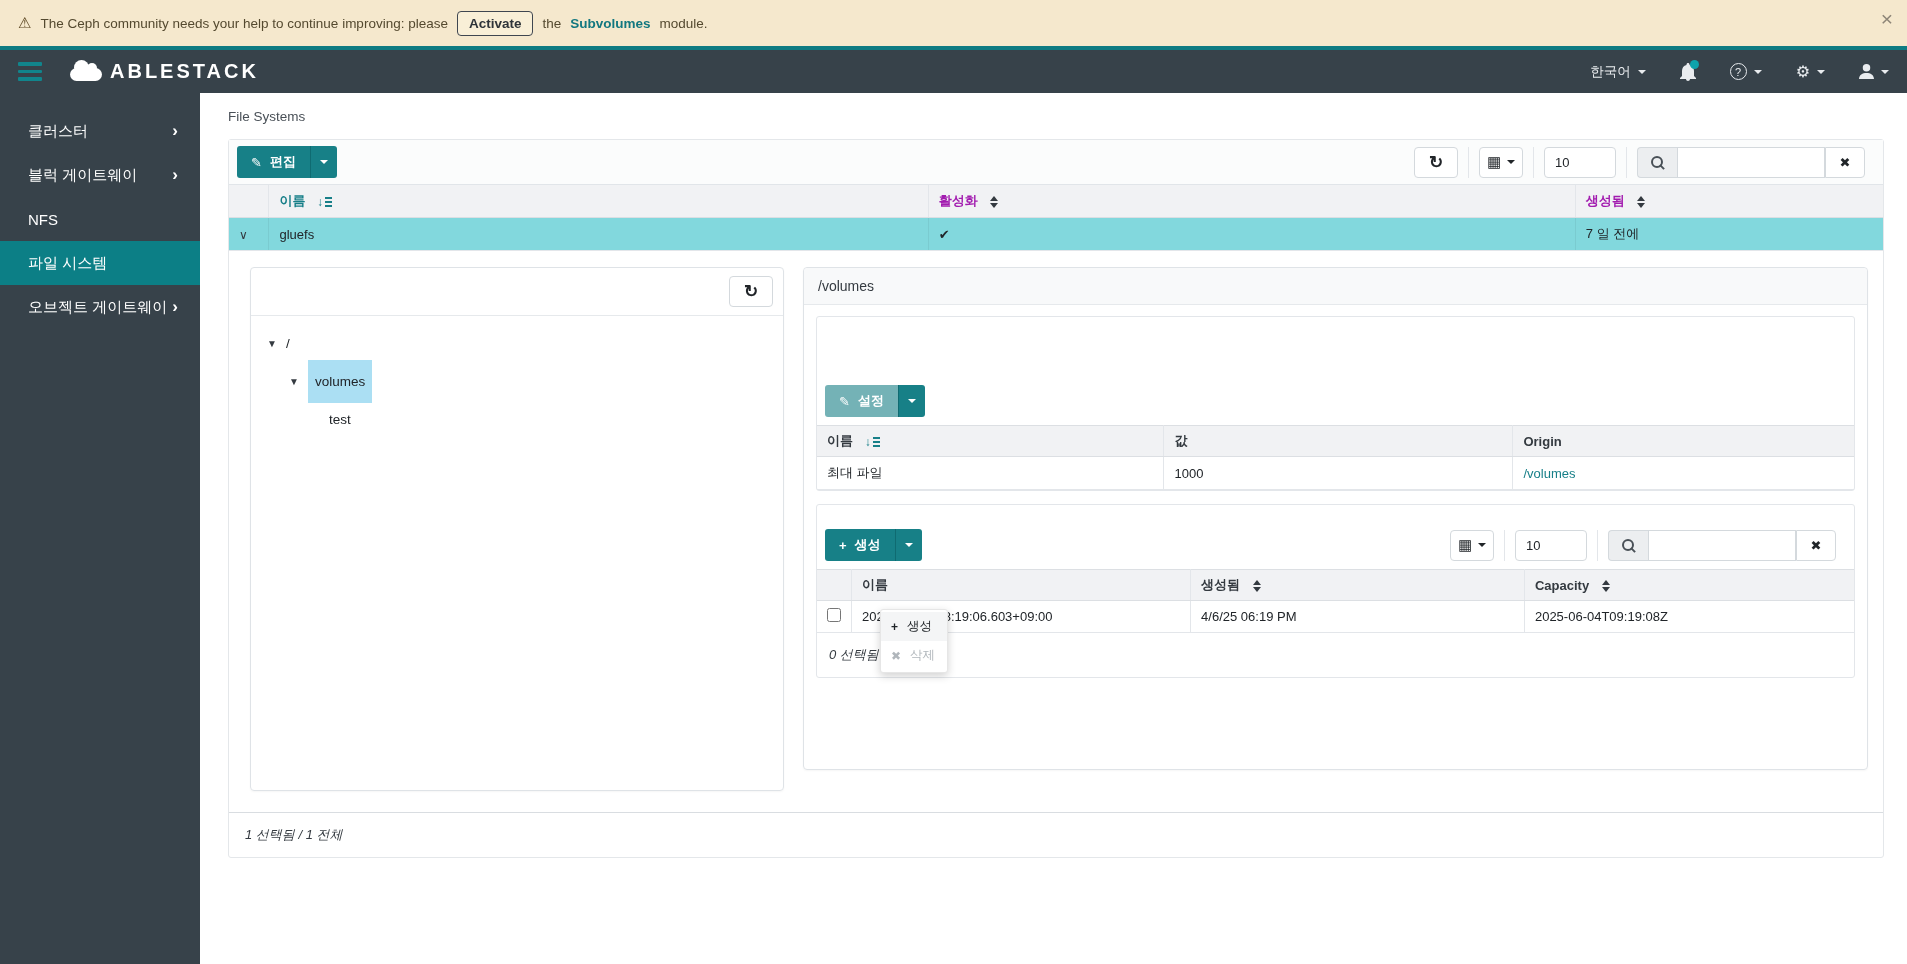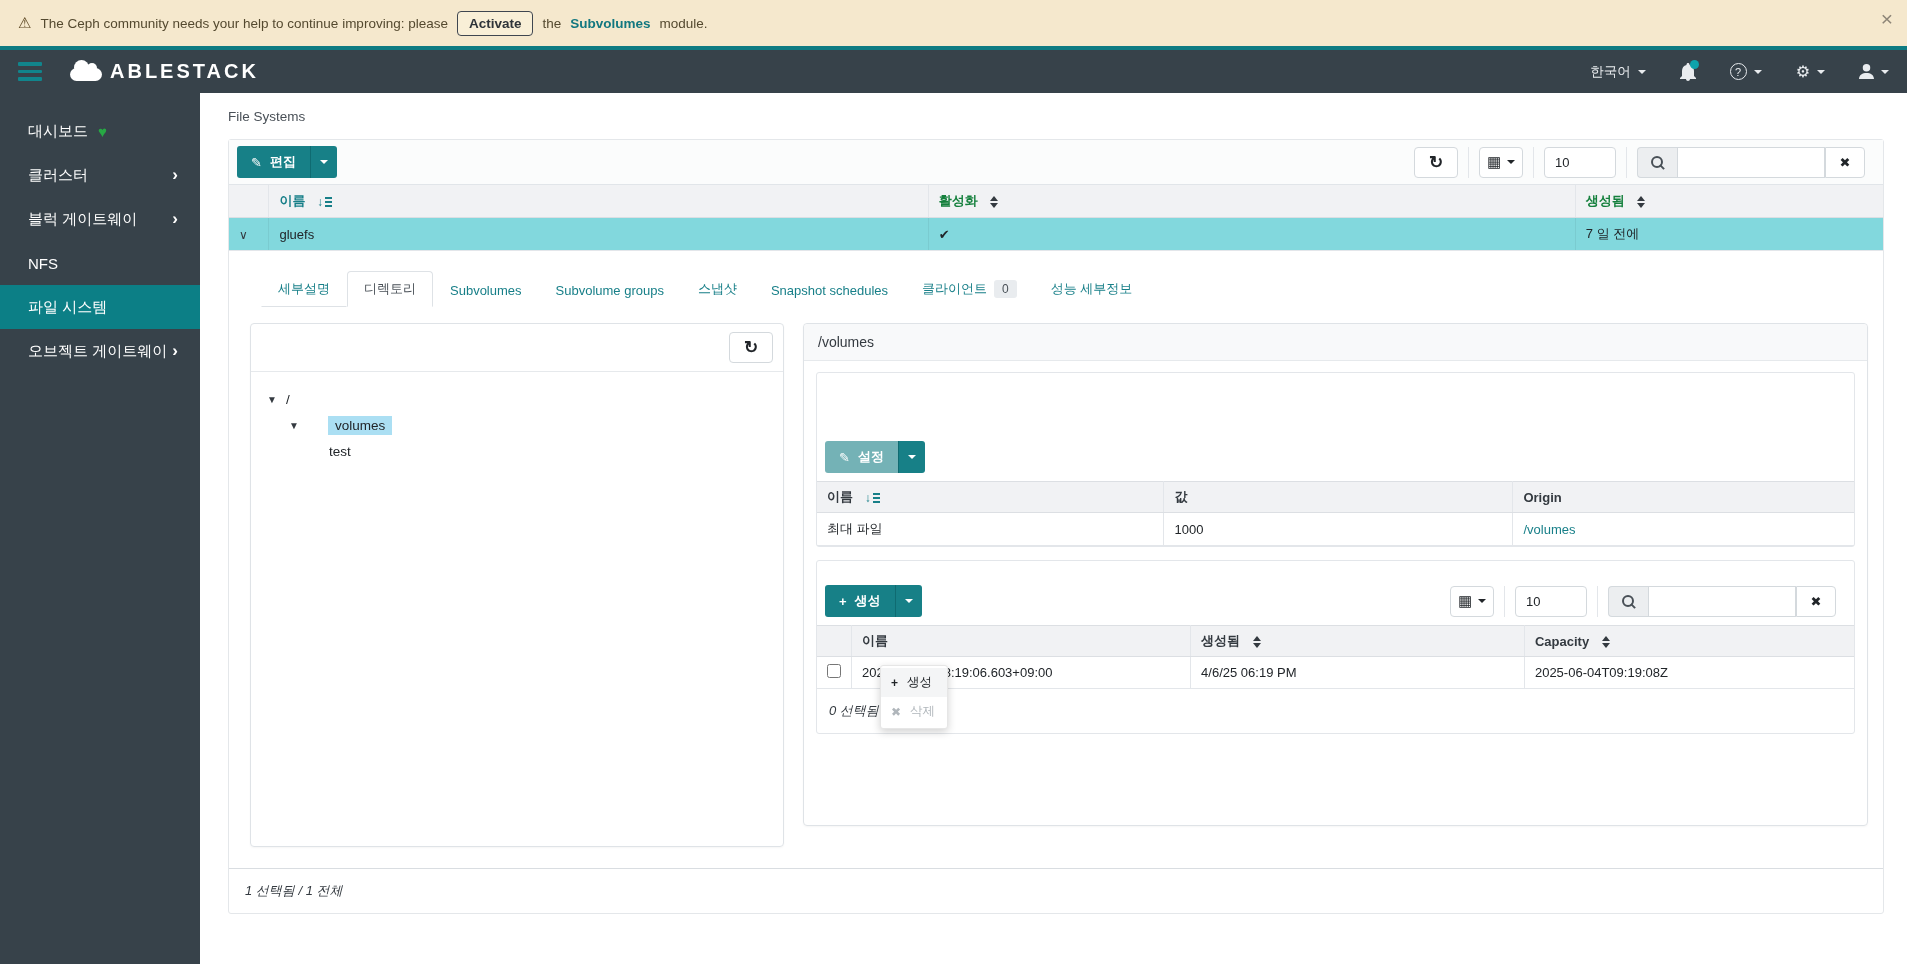--- a/index.html
+++ b/index.html
@@ -63,21 +63,21 @@
   .search-addon { width:40px; background:#eceef0; border:1px solid #d4d9dd; border-right:none; border-radius:4px 0 0 4px; display:flex; align-items:center; justify-content:center; }
   .mag { position:relative; width:13px; height:13px; display:inline-block; }
   .mag::before { content:""; position:absolute; width:8px; height:8px; border:2px solid #495057; border-radius:50%; left:0; top:0; }
   .mag::after { content:""; position:absolute; width:2px; height:6px; background:#495057; transform:rotate(-45deg); left:10px; top:8px; }
   .search-input { width:148px; border:1px solid #d4d9dd; padding:0 8px; font-size:13px; }
   .search-clear { width:40px; border:1px solid #d4d9dd; border-left:1px solid #d4d9dd; background:#fff; border-radius:0 4px 4px 0; display:flex; align-items:center; justify-content:center; font-size:13px; color:#212529; cursor:pointer; }
 
   
   table { border-collapse:collapse; font-size:13px; }
   .fs-table { width:100%; }
-  .fs-table th { background:#f1f2f4; font-weight:bold; text-align:left; padding:7px 10px; color:#15803d; border-bottom:1px solid #dcdfe3; border-right:1px solid #e3e6ea; }
+  .fs-table th { background:#f1f2f4; font-weight:bold; text-align:left; padding:7px 10px; color:#a21caf; border-bottom:1px solid #dcdfe3; border-right:1px solid #e3e6ea; }
   .fs-table th:last-child, .fs-table td:last-child { border-right:none; }
   .fs-table td { padding:7px 10px; border-bottom:1px solid #e3e6ea; border-right:1px solid rgba(0,0,0,0.06); }
   .fs-table tr.selected td { background:#82d8dd; }
   th.sorted { color:#177f88; }
   .sort-name-icon { display:inline-flex; align-items:center; gap:2px; margin-left:8px; vertical-align:middle; }
   .sort-name-icon .arr { color:#177f88; font-size:12px; font-weight:bold; }
   .sort-name-icon .bars { width:7px; height:10px; background:repeating-linear-gradient(to bottom,#177f88 0 2px,transparent 2px 4px); }
   .updown { display:inline-flex; flex-direction:column; gap:2px; margin-left:9px; vertical-align:middle; }
   .updown i { width:0; height:0; display:block; }
   .updown .up { border-left:4px solid transparent; border-right:4px solid transparent; border-bottom:5px solid #343a40; }
@@ -91,21 +91,21 @@
   .tab.active { color:#495057; border:1px solid #dee2e6; border-bottom-color:#fff; border-radius:4px 4px 0 0; background:#fff; }
   .tab-badge { background:#e9ecef; color:#495057; border-radius:3px; padding:2px 8px; font-size:12px; margin-left:7px; }
 
   
   .panels { display:flex; gap:19px; margin:16px 0 0 21px; align-items:flex-start; }
   .tree-card { width:534px; height:524px; border:1px solid #dfe3e7; border-radius:4px; box-shadow:0 1px 2px rgba(0,0,0,0.04); }
   .tree-toolbar { padding:8px 10px; display:flex; justify-content:flex-end; border-bottom:1px solid #e6e9ec; }
   .tree-body { padding:20px 16px; font-size:13.5px; }
   .tree-row { display:flex; align-items:center; gap:9px; margin-bottom:9px; cursor:pointer; }
   .tree-caret { font-size:10px; color:#343a40; }
-  .tree-label.sel { background:#abdff3; padding:2px 7px;margin-left:20px; }
+  .tree-label.sel { background:#abdff3; padding:14px 7px; }
   .detail-card { width:1065px; height:503px; border:1px solid #dfe3e7; border-radius:4px; box-shadow:0 1px 2px rgba(0,0,0,0.04); }
   .detail-header { background:#f8f9fa; padding:10px 14px; font-size:14px; color:#343a40; border-bottom:1px solid #e6e9ec; border-radius:4px 4px 0 0; }
   .detail-body { padding:11px 12px; }
 
   .inner-panel { border:1px solid #e3e6ea; border-radius:3px; position:relative; }
   .quota-panel { padding-top:68px; }
   .inner-btn-row { padding:0 0 8px 8px; display:flex; align-items:center; }
   .inner-table { width:100%; }
   .inner-table th { background:#f1f2f4; font-weight:bold; text-align:left; padding:6px 10px; color:#343a40; border-top:1px solid #dcdfe3; border-bottom:1px solid #dcdfe3; border-right:1px solid #e3e6ea; }
   .inner-table td { padding:7px 10px; border-bottom:1px solid #e3e6ea; border-right:1px solid #e3e6ea; height:30px; }
@@ -174,24 +174,20 @@
           <path d="M8 8a4 4 0 1 0 0-8 4 4 0 0 0 0 8zm0 1.5c-4.2 0-8 2.1-8 6.5h16c0-4.4-3.8-6.5-8-6.5z" fill="#e9ecef"></path>
         </svg>
       <span class="caret-down"></span>
     </div>
   </div>
 </div>
 
 <div class="app-body">
 
   <div class="sidebar">
-    <div class="side-item">
-      <span>대시보드</span>
-      <span class="health-heart">♥</span>
-    </div>
     <div class="side-item">
       <span>클러스터</span>
       <span class="chev">›</span>
     </div>
     <div class="side-item">
       <span>블럭 게이트웨이</span>
       <span class="chev">›</span>
     </div>
     <div class="side-item">
       <span>NFS</span>
@@ -283,32 +279,20 @@
         </tr>
         <tr class="selected">
           <td><span class="expander">∨</span></td>
           <td>gluefs</td>
           <td><span>✔</span></td>
           <td>7 일 전에</td>
         </tr>
       </tbody>
         </table>
 
-      <div class="tabs">
-        <div class="tab first">세부설명</div>
-        <div class="tab active">디렉토리</div>
-        <div class="tab">Subvolumes</div>
-        <div class="tab">Subvolume groups</div>
-        <div class="tab">스냅샷</div>
-        <div class="tab">Snapshot schedules</div>
-        <div class="tab">
-          <span>클라이언트</span><span class="tab-badge">0</span>
-        </div>
-        <div class="tab">성능 세부정보</div>
-      </div>
 
       <div class="panels">
 
         <div class="tree-card">
           <div class="tree-toolbar">
             <button class="icon-btn">
               <span class="refresh-glyph">↻</span>
             </button>
           </div>
           <div class="tree-body">

